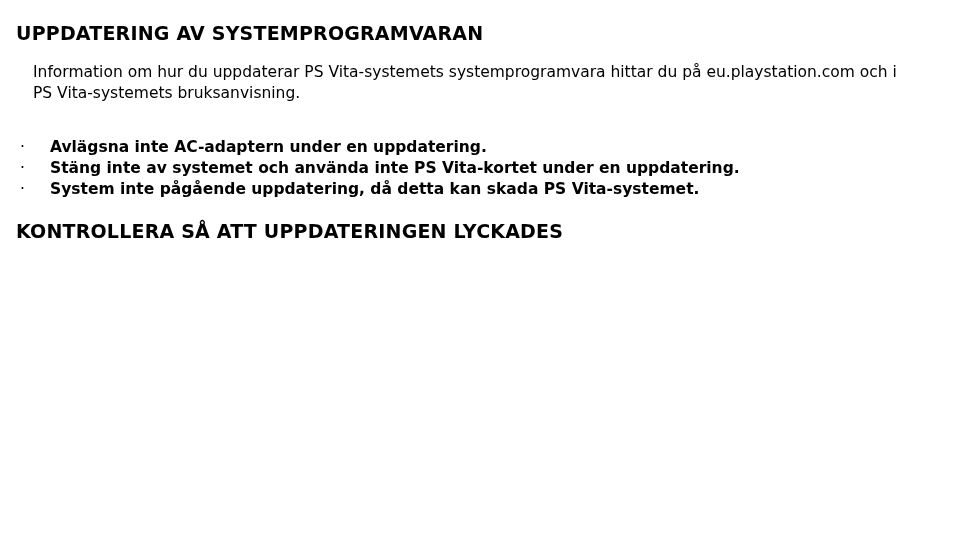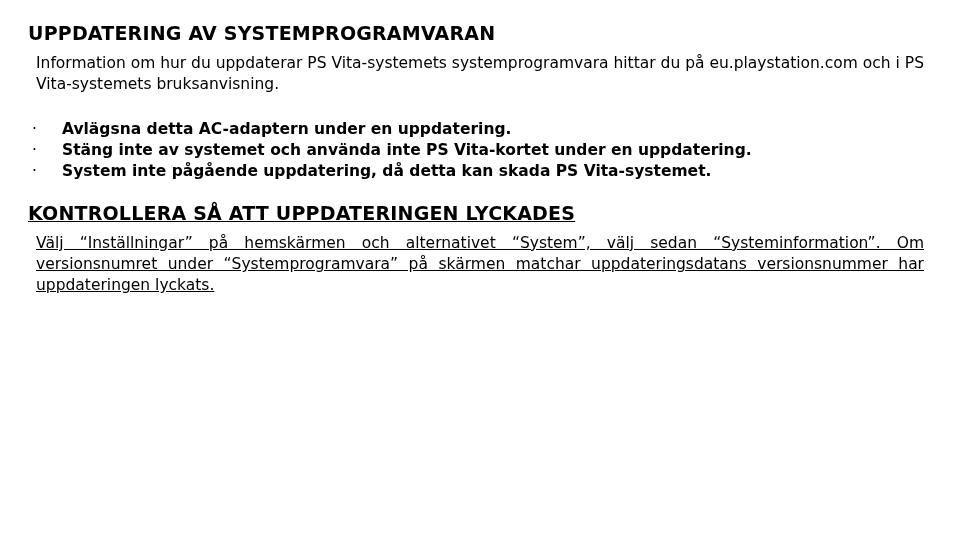--- a/index.html
+++ b/index.html
@@ -11,38 +11,37 @@
     width: 960px;
     height: 544px;
     font-family: "DejaVu Sans", sans-serif;
     color: #000000;
     overflow: hidden;
   }
   .page {
     box-sizing: border-box;
     width: 960px;
     height: 544px;
-    padding: 22px 28px 0 28px;
+    padding: 22px 28px 0 16px;
     background: #ffffff;
   }
   h2.section-title {
     font-size: 19px;
     font-weight: bold;
     letter-spacing: 0.2px;
     margin: 0 0 4px 0;
     line-height: 1.2;
   }
   .section + .section {
     margin-top: 20px;
-    text-decoration: underline;
   }
   p.body-text {
     font-size: 15.5px;
     line-height: 1.36;
-    margin: 8px;
+    margin: 17px;
     text-align: justify;
   }
   p.body-text.nojust {
     text-align: left;
   }
   .spacer-para {
     height: 14px;
   }
   ul.bullets {
     list-style: none;
@@ -77,32 +76,31 @@
 
 <div class="page">
 
   <div class="section">
     <h2 class="section-title">UPPDATERING AV SYSTEMPROGRAMVARAN</h2>
     <p class="body-text nojust">Information om hur du uppdaterar PS Vita-systemets systemprogramvara hittar du på eu.playstation.com och i PS Vita-systemets bruksanvisning.</p>
     <div class="spacer-para"></div>
     <ul class="bullets">
       <li>
         <span class="dot">·</span>
-        <span class="txt">Avlägsna detta AC-adaptern under en uppdatering.</span>
+        <span class="txt">Avlägsna inte AC-adaptern under en uppdatering.</span>
       </li>
       <li>
         <span class="dot">·</span>
         <span class="txt">Stäng inte av systemet och använda inte PS Vita-kortet under en uppdatering.</span>
       </li>
       <li>
         <span class="dot">·</span>
         <span class="txt">System inte pågående uppdatering, då detta kan skada PS Vita-systemet.</span>
       </li>
     </ul>
   </div>
 
   <div class="section">
     <h2 class="section-title">KONTROLLERA SÅ ATT UPPDATERINGEN LYCKADES</h2>
-    <p class="body-text">Välj “Inställningar” på hemskärmen och alternativet “System”, välj sedan “Systeminformation”. Om versionsnumret under “Systemprogramvara” på skärmen matchar uppdateringsdatans versionsnummer har uppdateringen lyckats.</p>
   </div>
 
 
 </div>
 
 </body></html>

